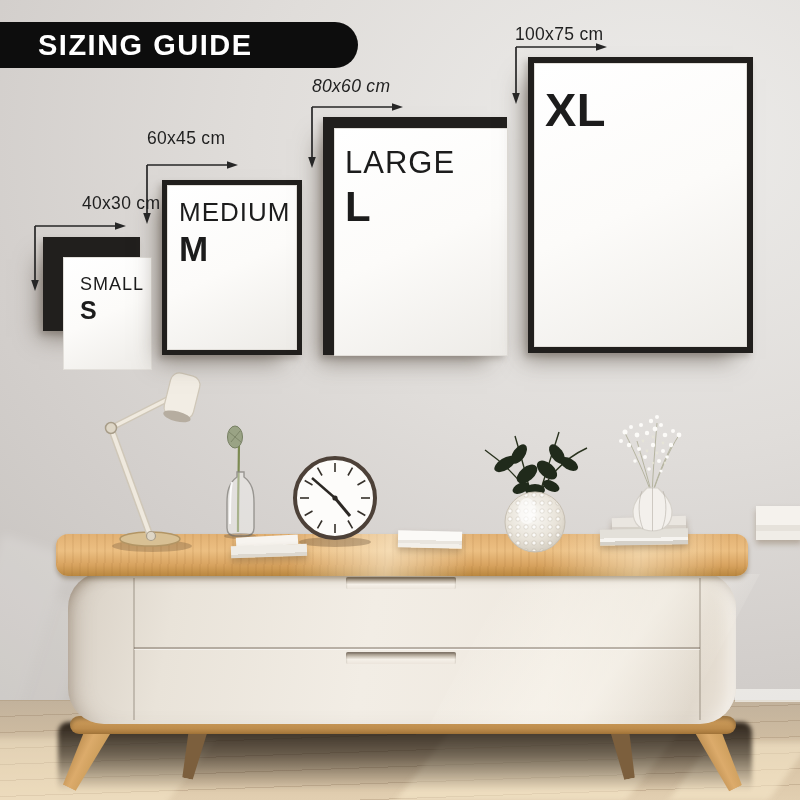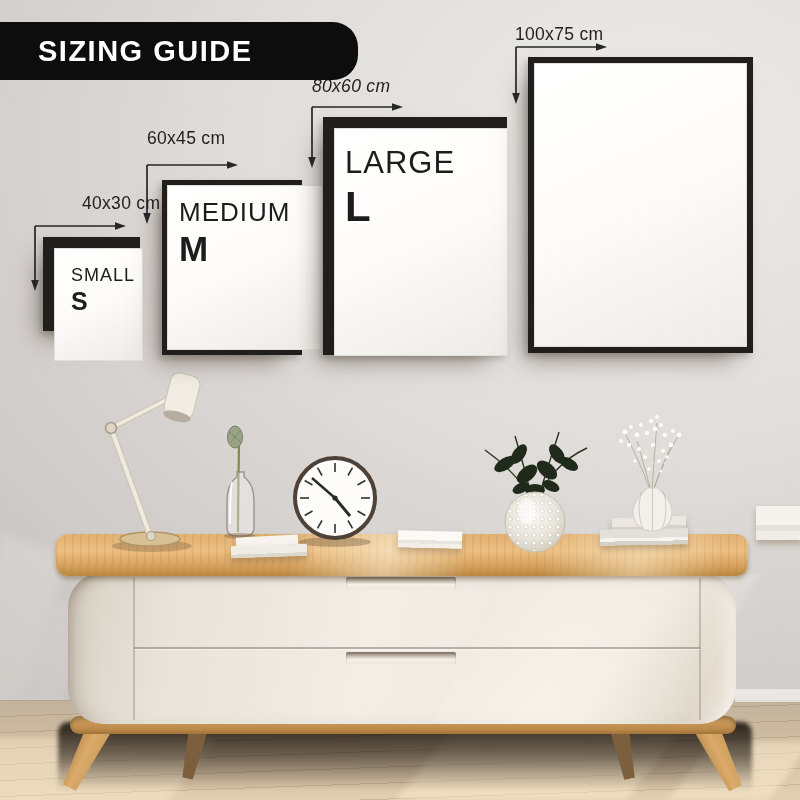--- a/index.html
+++ b/index.html
@@ -7,21 +7,21 @@
     position:relative;width:800px;height:800px;overflow:hidden;
     font-family:"Liberation Sans",sans-serif;
     background:radial-gradient(125% 95% at 82% 18%, #edecea 0%, #e0ddda 40%, #d2cecb 70%, #c4c0bc 100%);
   }
   
   .streak{position:absolute;background:rgba(255,255,255,.16);filter:blur(5px);transform:rotate(18deg);}
   .streak.s1{left:-30px;top:540px;width:70px;height:200px;}
   .streak.s2{left:30px;top:600px;width:40px;height:160px;opacity:.7;}
   
   .banner{
-    position:absolute;left:0;top:22px;width:358px;height:58px;
+    position:absolute;left:0;top:22px;width:358px;height:46px;
     background:#0d0d0d;border-radius:0 25px 25px 0;
     display:flex;align-items:center;padding-left:38px;box-sizing:border-box;z-index:40;
   }
   .banner span{color:#fff;font-size:29px;font-weight:bold;letter-spacing:1.5px;}
   
   .dim-label{position:absolute;font-size:17.5px;color:#1f1f1f;letter-spacing:.3px;z-index:30;white-space:nowrap;}
   .dim-arrows{position:absolute;z-index:30;overflow:visible;}
   .dim-arrows path{stroke:#262626;stroke-width:1.7;fill:none;}
   .dim-arrows polygon{fill:#262626;}
   
@@ -141,50 +141,51 @@
   </svg>
 
   <div class="dim-label" style="left:515px;top:24px;">100x75 cm</div>
   <svg class="dim-arrows" style="left:510px;top:41px;" width="104" height="78" viewBox="0 0 104 78">
     <path d="M6 6 H86"></path>
       <polygon points="97,6 86,2.2 86,9.8"></polygon>
     <path d="M6 6 V52"></path>
       <polygon points="6,63 2.2,52 9.8,52"></polygon>
   </svg>
 
-  <div class="frame" style="left:43px;top:237px;width:97px;height:94px;padding:7px;">
+  <div class="frame" style="left:43px;top:237px;width:97px;height:94px;padding:16px;">
     <div class="poster" style="margin:4px;inset:0;position:relative;width:89px;height:113px;">
       <div class="frame-label" style="left:16px;top:17px;">
         <span class="frame-name" style="font-size:18px;">SMALL</span>
         <span class="frame-abbr" style="font-size:25px;margin-top:5px;">S</span>
       </div>
     </div>
   </div>
 
   <div class="frame" style="left:162px;top:180px;width:140px;height:175px;">
-    <div class="poster" style="position:relative;margin:5px;width:156px;height:165px;">
+    <div class="poster" style="position:relative;margin:5px;width:130px;height:165px;">
       <div class="frame-label" style="left:11px;top:13px;">
         <span class="frame-name" style="font-size:26px;">MEDIUM</span>
         <span class="frame-abbr" style="font-size:35px;margin-top:6px;">M</span>
       </div>
     </div>
   </div>
 
   <div class="frame" style="left:323px;top:117px;width:184px;height:238px;">
     <div class="poster" style="position:relative;margin:11px;width:174px;height:228px;">
       <div class="frame-label" style="left:10px;top:18px;">
         <span class="frame-name" style="font-size:31px;">LARGE</span>
         <span class="frame-abbr" style="font-size:42px;margin-top:8px;">L</span>
       </div>
     </div>
   </div>
 
   <div class="frame" style="left:528px;top:57px;width:225px;height:296px;">
     <div class="poster" style="position:relative;margin:6px;width:213px;height:284px;">
       <div class="frame-label" style="left:10px;top:14px;">
+        <span class="frame-abbr" style="font-size:47px;margin-top:8px;">XL</span>
       </div>
     </div>
   </div>
 
   <div class="under-shadow"></div>
   <div class="leg back-left"></div>
   <div class="leg back-right"></div>
   <div class="leg front-left"></div>
   <div class="leg front-right"></div>
   <div class="base-strip"></div>

